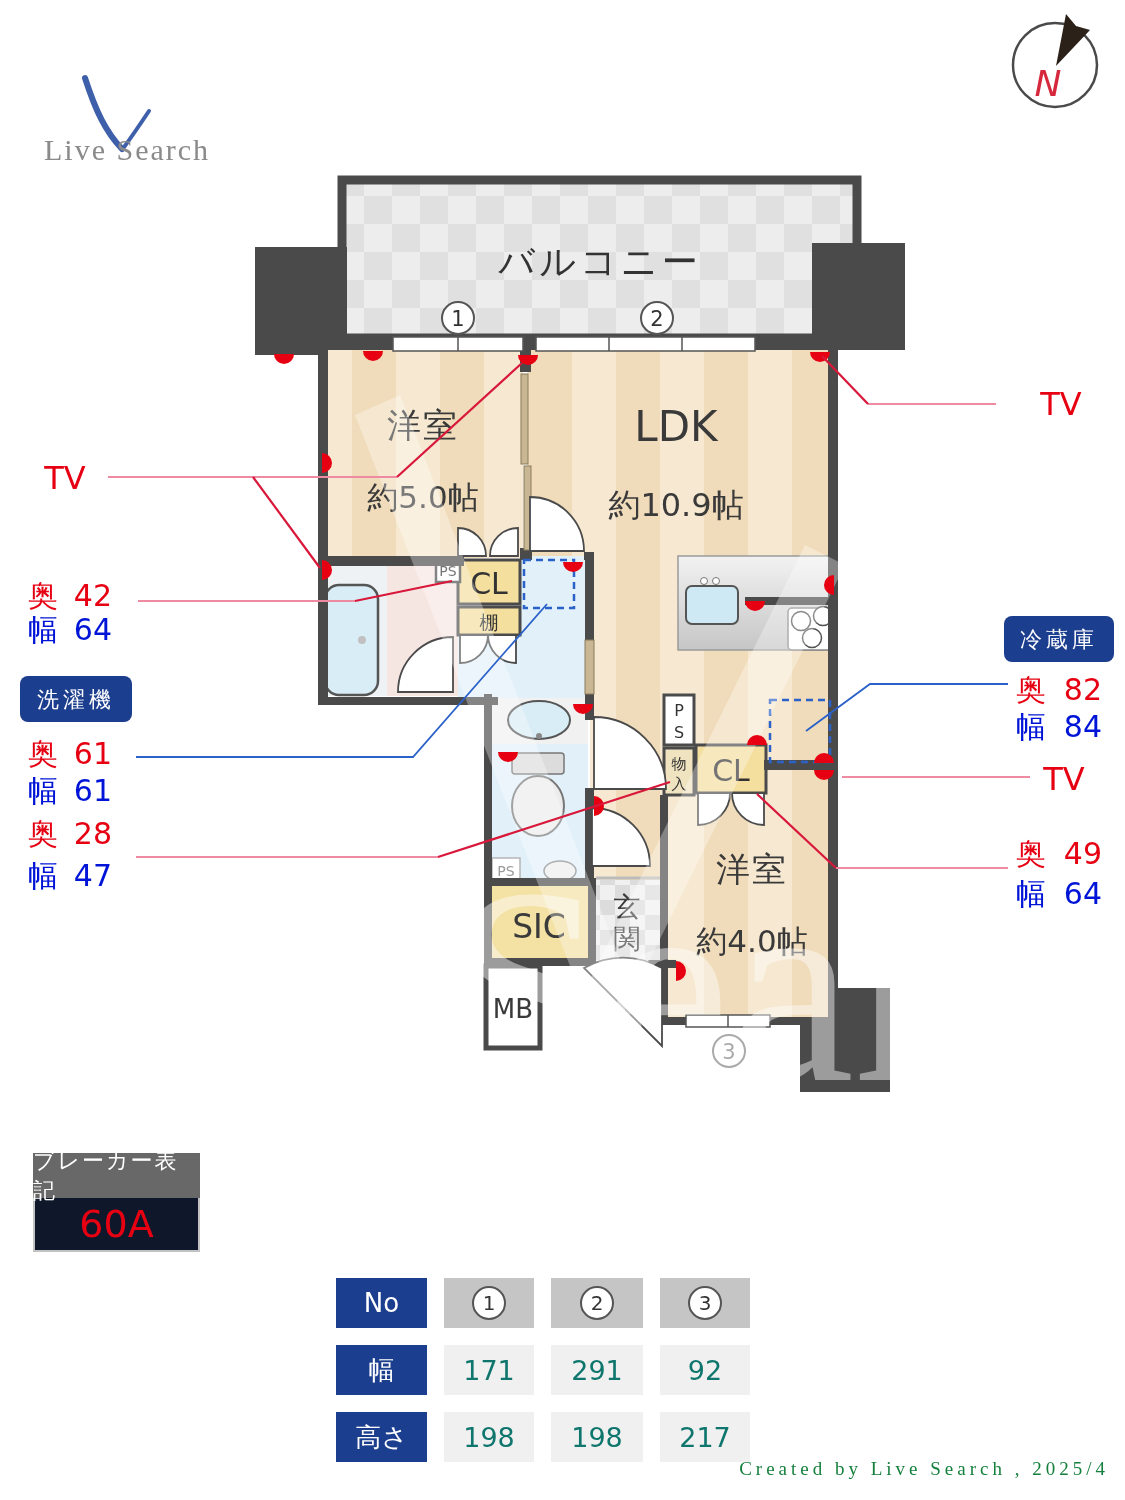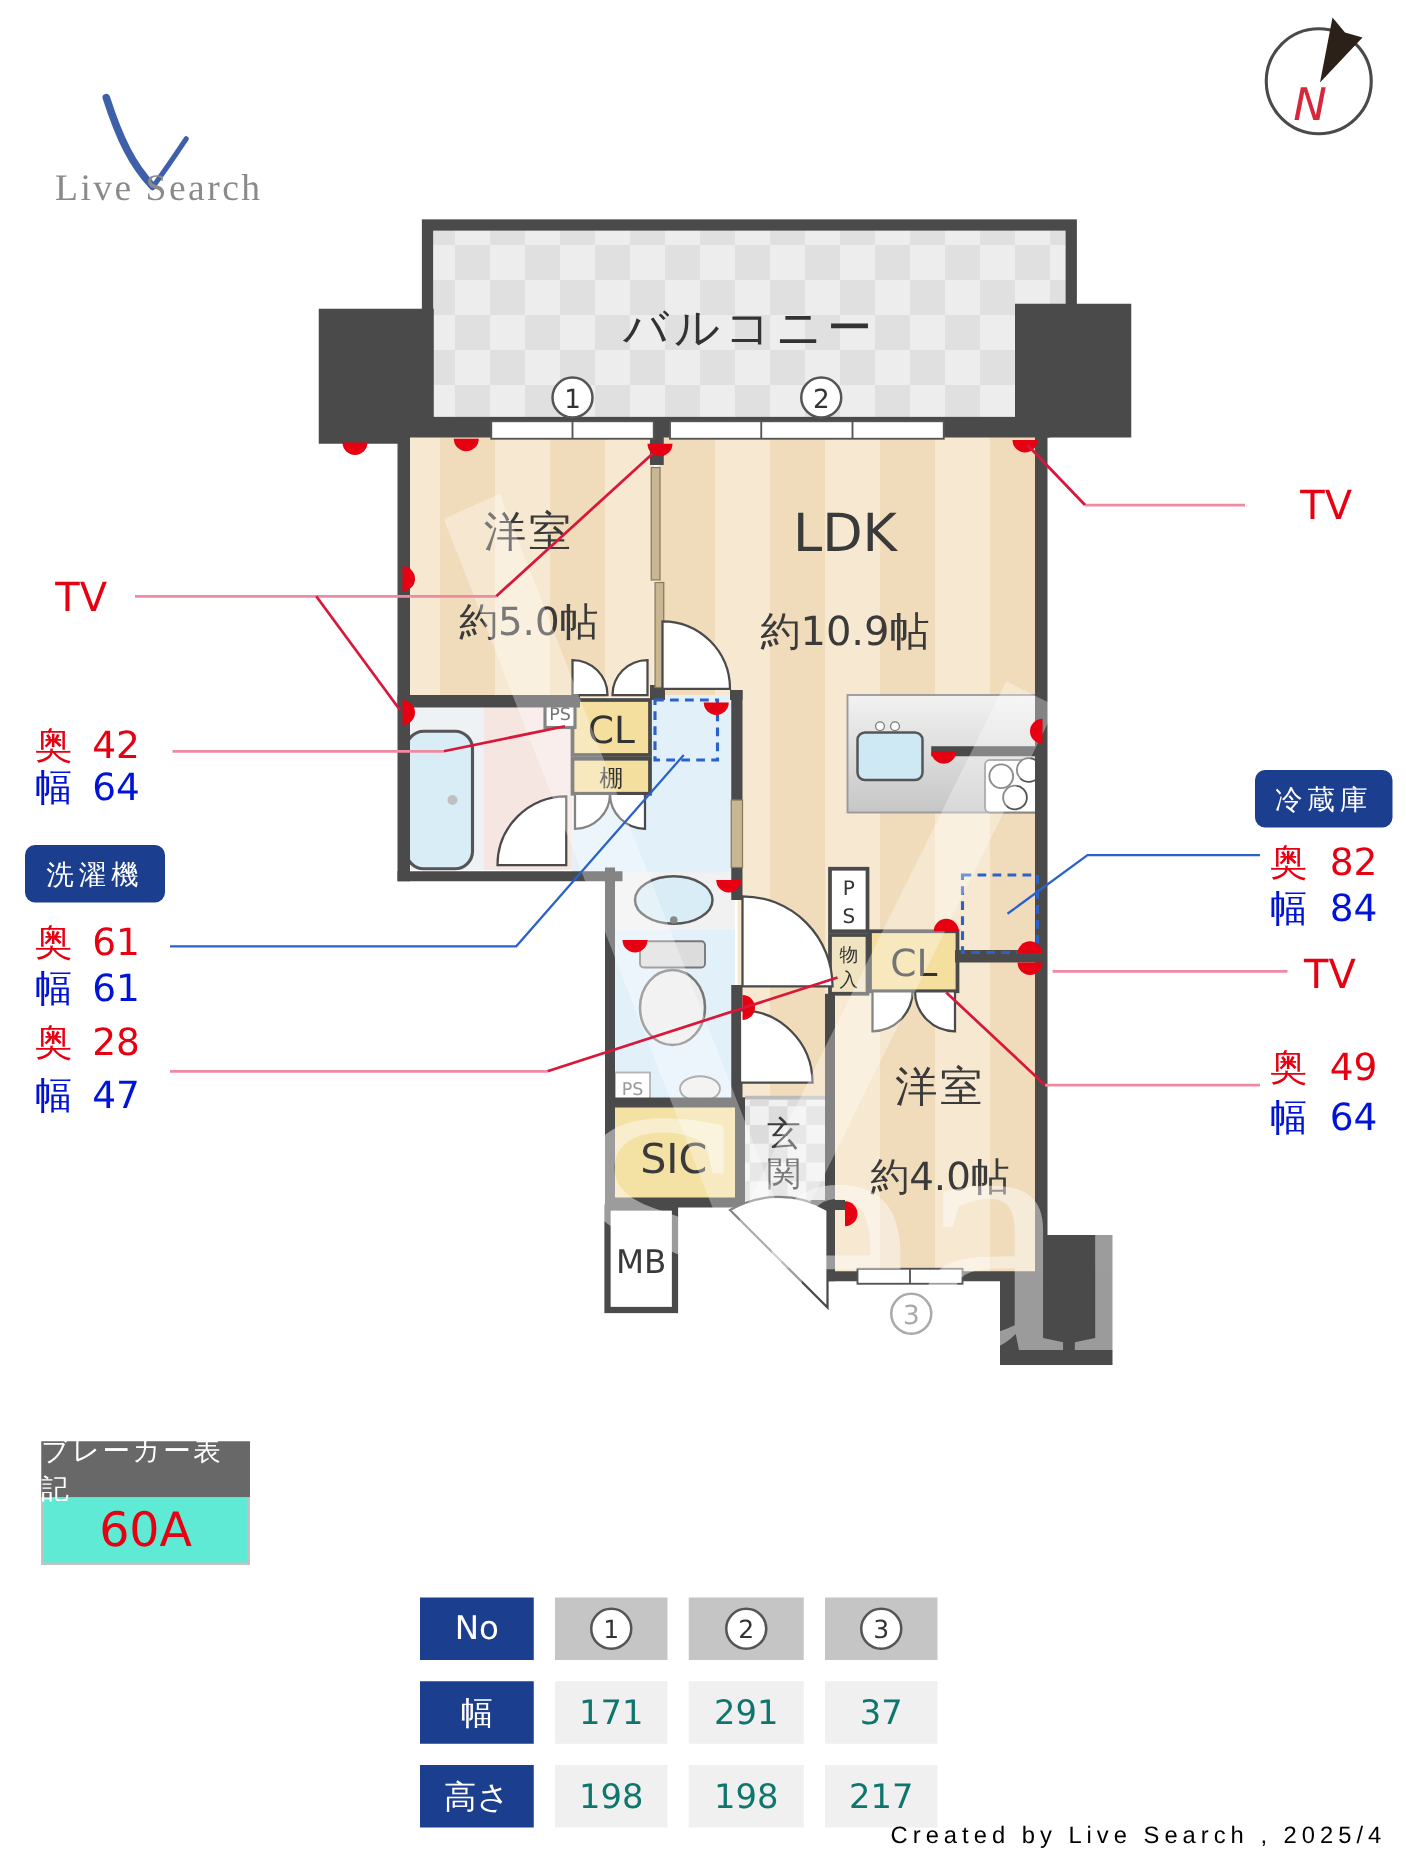--- a/index.html
+++ b/index.html
@@ -4,38 +4,38 @@
 <style>
   html,body{margin:0;padding:0;background:#ffffff;}
   body{font-family:"DejaVu Sans","Liberation Sans",sans-serif;}
   #stage{position:relative;width:1125px;height:1500px;background:#fff;overflow:hidden;}
   svg{position:absolute;left:0;top:0;}
   .abs{position:absolute;}
   
   .breaker{left:33px;top:1153px;width:167px;}
   .breaker .hd{background:#686868;color:#ffffff;font-size:22px;letter-spacing:2px;height:45px;
     display:flex;align-items:center;justify-content:center;}
-  .breaker .val{background:#5eead4;border:2px solid #c2c2c2;border-top:none;height:52px;
+  .breaker .val{background:#0f172a;border:2px solid #c2c2c2;border-top:none;height:52px;
     display:flex;align-items:center;justify-content:center;color:#e60012;font-size:38px;}
   
   .note{left:745px;top:1162px;width:372px;height:88px;background:#e2e2e2;border-radius:7px;
     color:#222;font-size:20px;letter-spacing:3px;line-height:38px;padding:8px 0 0 22px;box-sizing:border-box;}
   .dome{display:inline-block;width:17px;height:9px;background:#e60012;border-radius:9px 9px 0 0;margin:0 4px 2px 4px;}
   
   .ct-title{left:420px;top:1214px;width:300px;text-align:center;font-size:27px;color:#222;letter-spacing:3px;}
   .ctable{left:336px;top:1278px;display:grid;grid-template-columns:91px 90px 92px 90px;
     column-gap:28px;row-gap:10px;gap:17px;}
   .ctable .cell{height:50px;display:flex;align-items:center;justify-content:center;font-size:27px;}
   .ctable .rowhd{background:#1c3e8e;color:#fff;font-size:26px;}
   .ctable .numhd{background:#c5c5c5;}
   .ctable .val{background:#f0f0f0;color:#0f766e;}
   .circ{width:30px;height:30px;border:2px solid #555;border-radius:50%;background:#fff;color:#333;
     font-size:20px;display:flex;align-items:center;justify-content:center;}
-  .credit{right:16px;top:1458px;font-size:19px;letter-spacing:4px;color:#000000;
-    font-family:Liberation Sans, sans-serif;text-align:center;}
+  .credit{right:16px;top:1458px;font-size:19px;letter-spacing:4px;color:#15803d;
+    font-family:Liberation Serif, serif;text-align:center;}
 </style>
 </head>
 <body>
 
 <div id="stage">
 
 <svg width="1125" height="1130" viewBox="0 0 1125 1130">
   <defs>
     <pattern id="stripes" patternUnits="userSpaceOnUse" width="88" height="88">
       <rect width="88" height="88" fill="#f7e9d1"></rect>
@@ -320,21 +320,21 @@
       </div>
   <div class="cell numhd">
         <span class="circ">2</span>
       </div>
   <div class="cell numhd">
         <span class="circ">3</span>
       </div>
   <div class="cell rowhd">幅</div>
   <div class="cell val">171</div>
   <div class="cell val">291</div>
-  <div class="cell val">37</div>
+  <div class="cell val">92</div>
   <div class="cell rowhd">高さ</div>
   <div class="cell val">198</div>
   <div class="cell val">198</div>
   <div class="cell val">217</div>
 </div>
 
 <div class="abs credit">Created by Live Search , 2025/4</div>
 
 </div>
 

